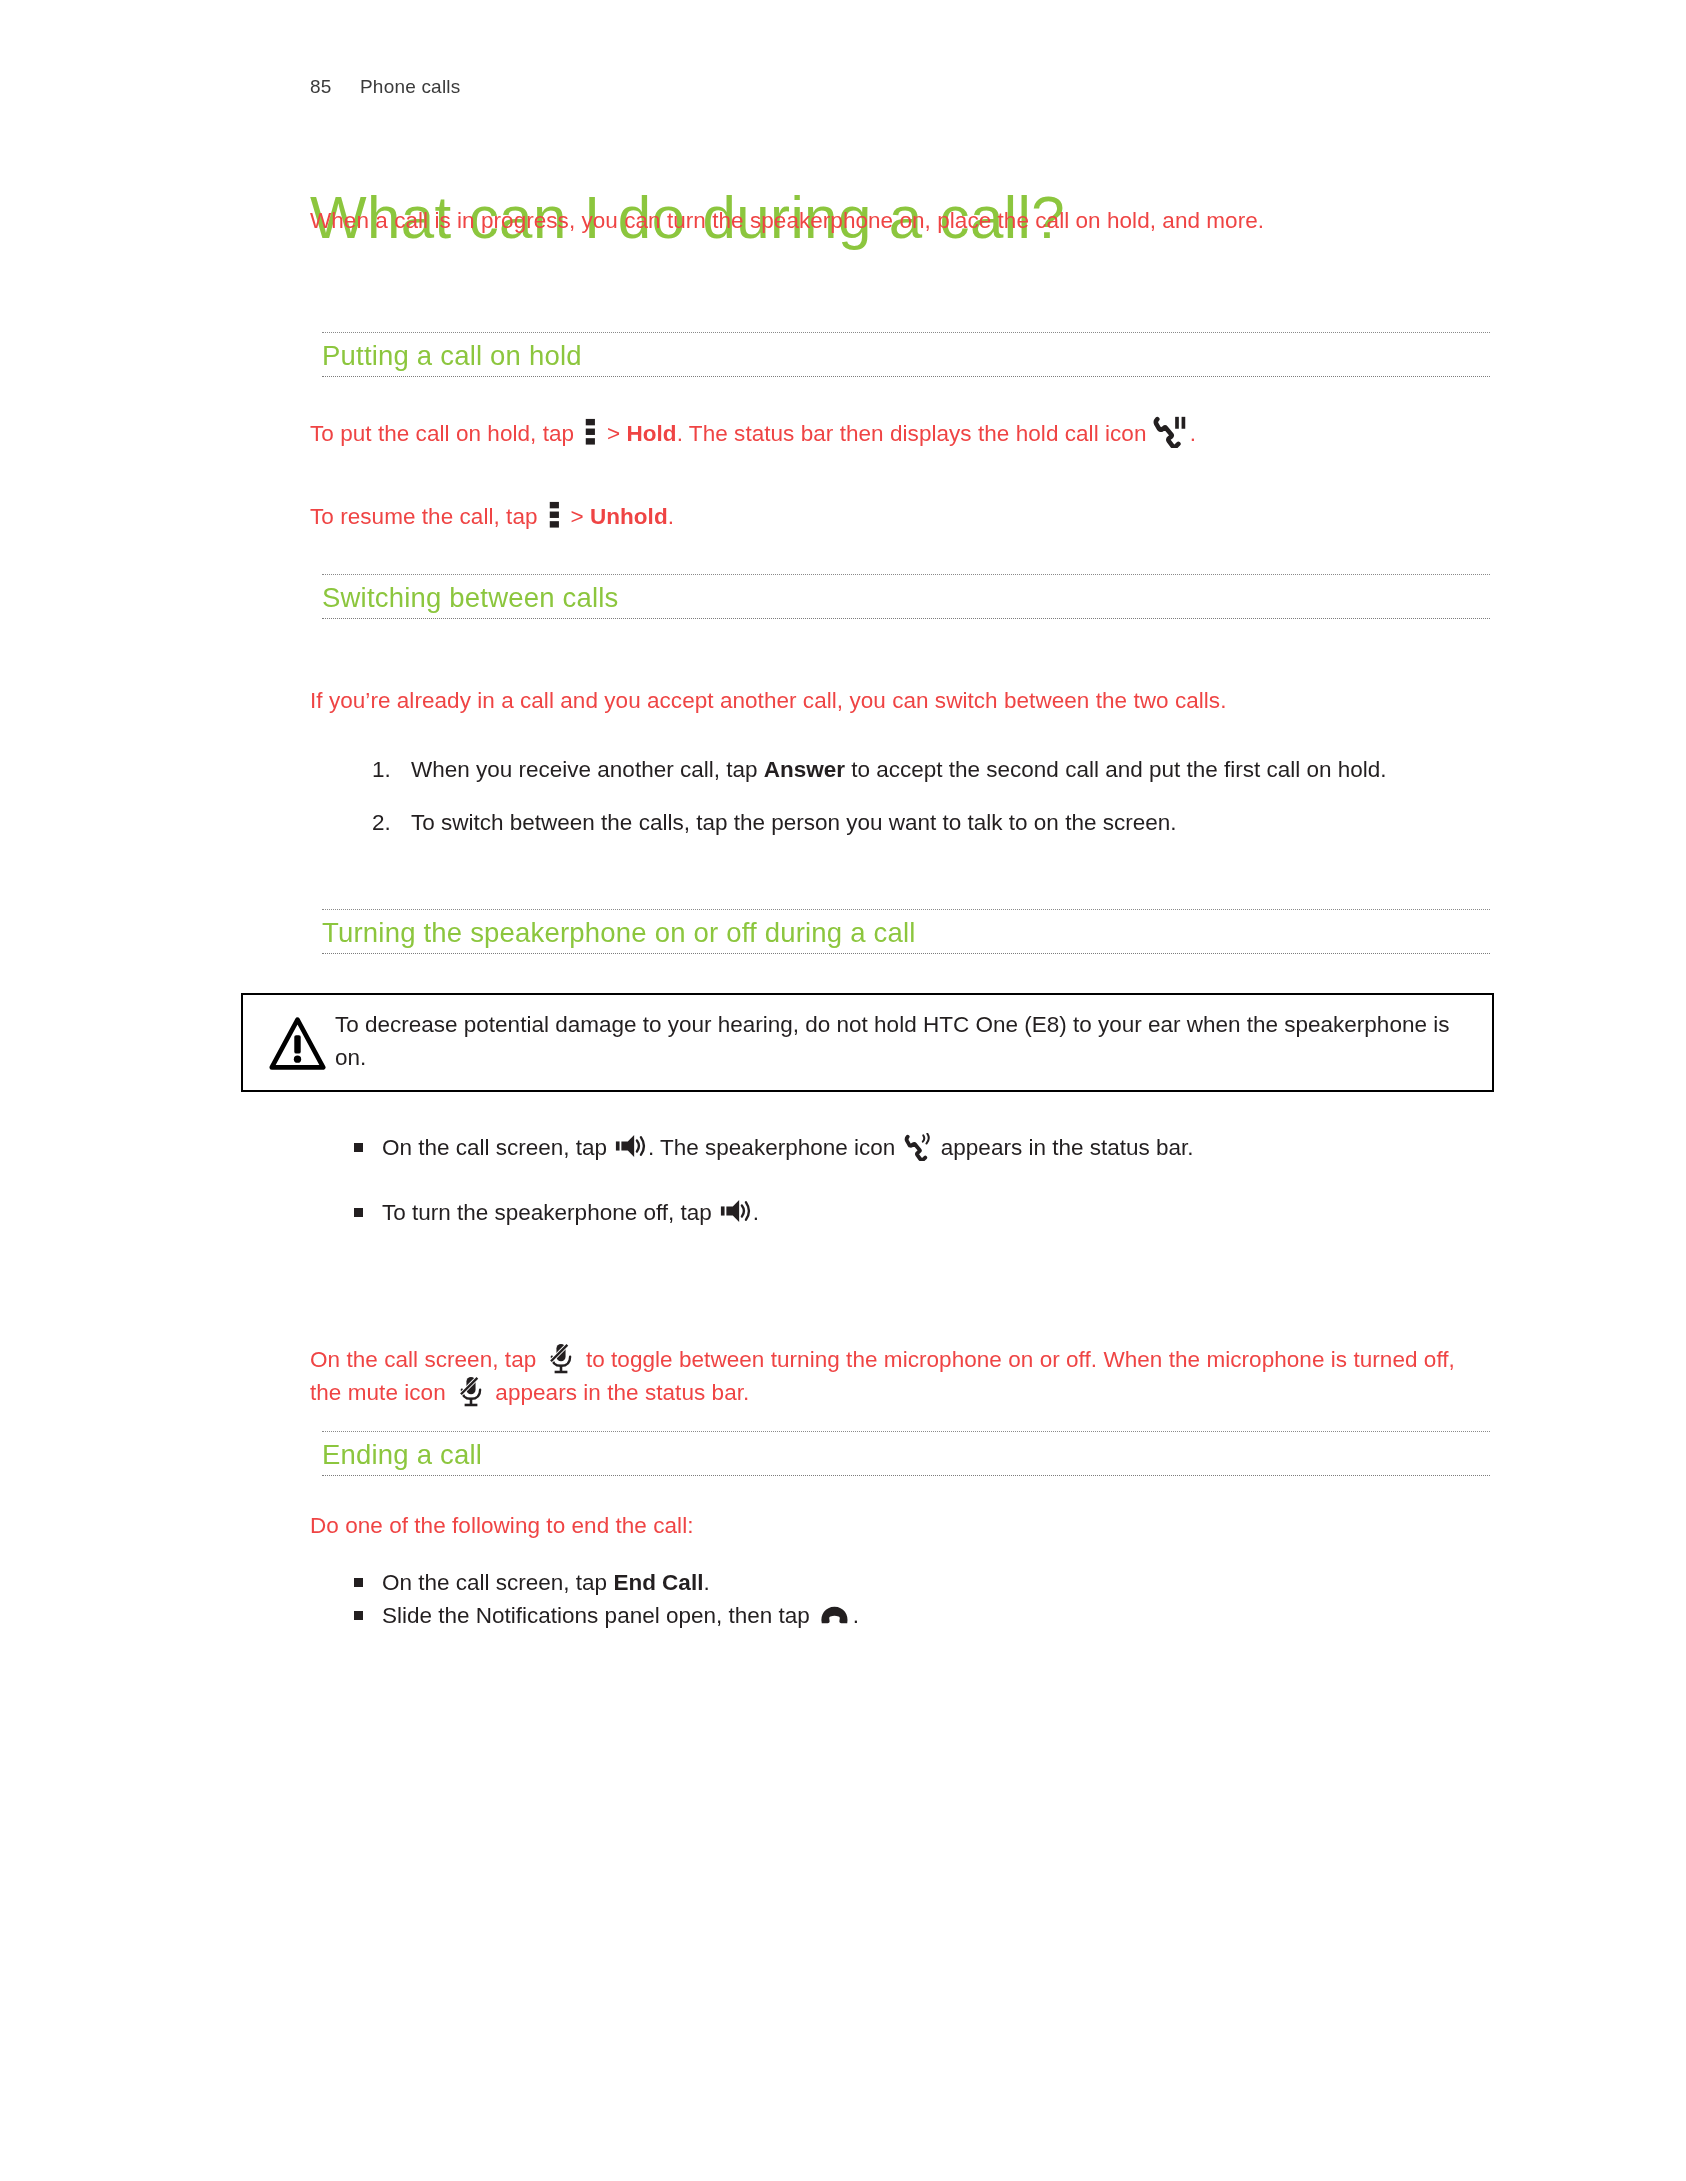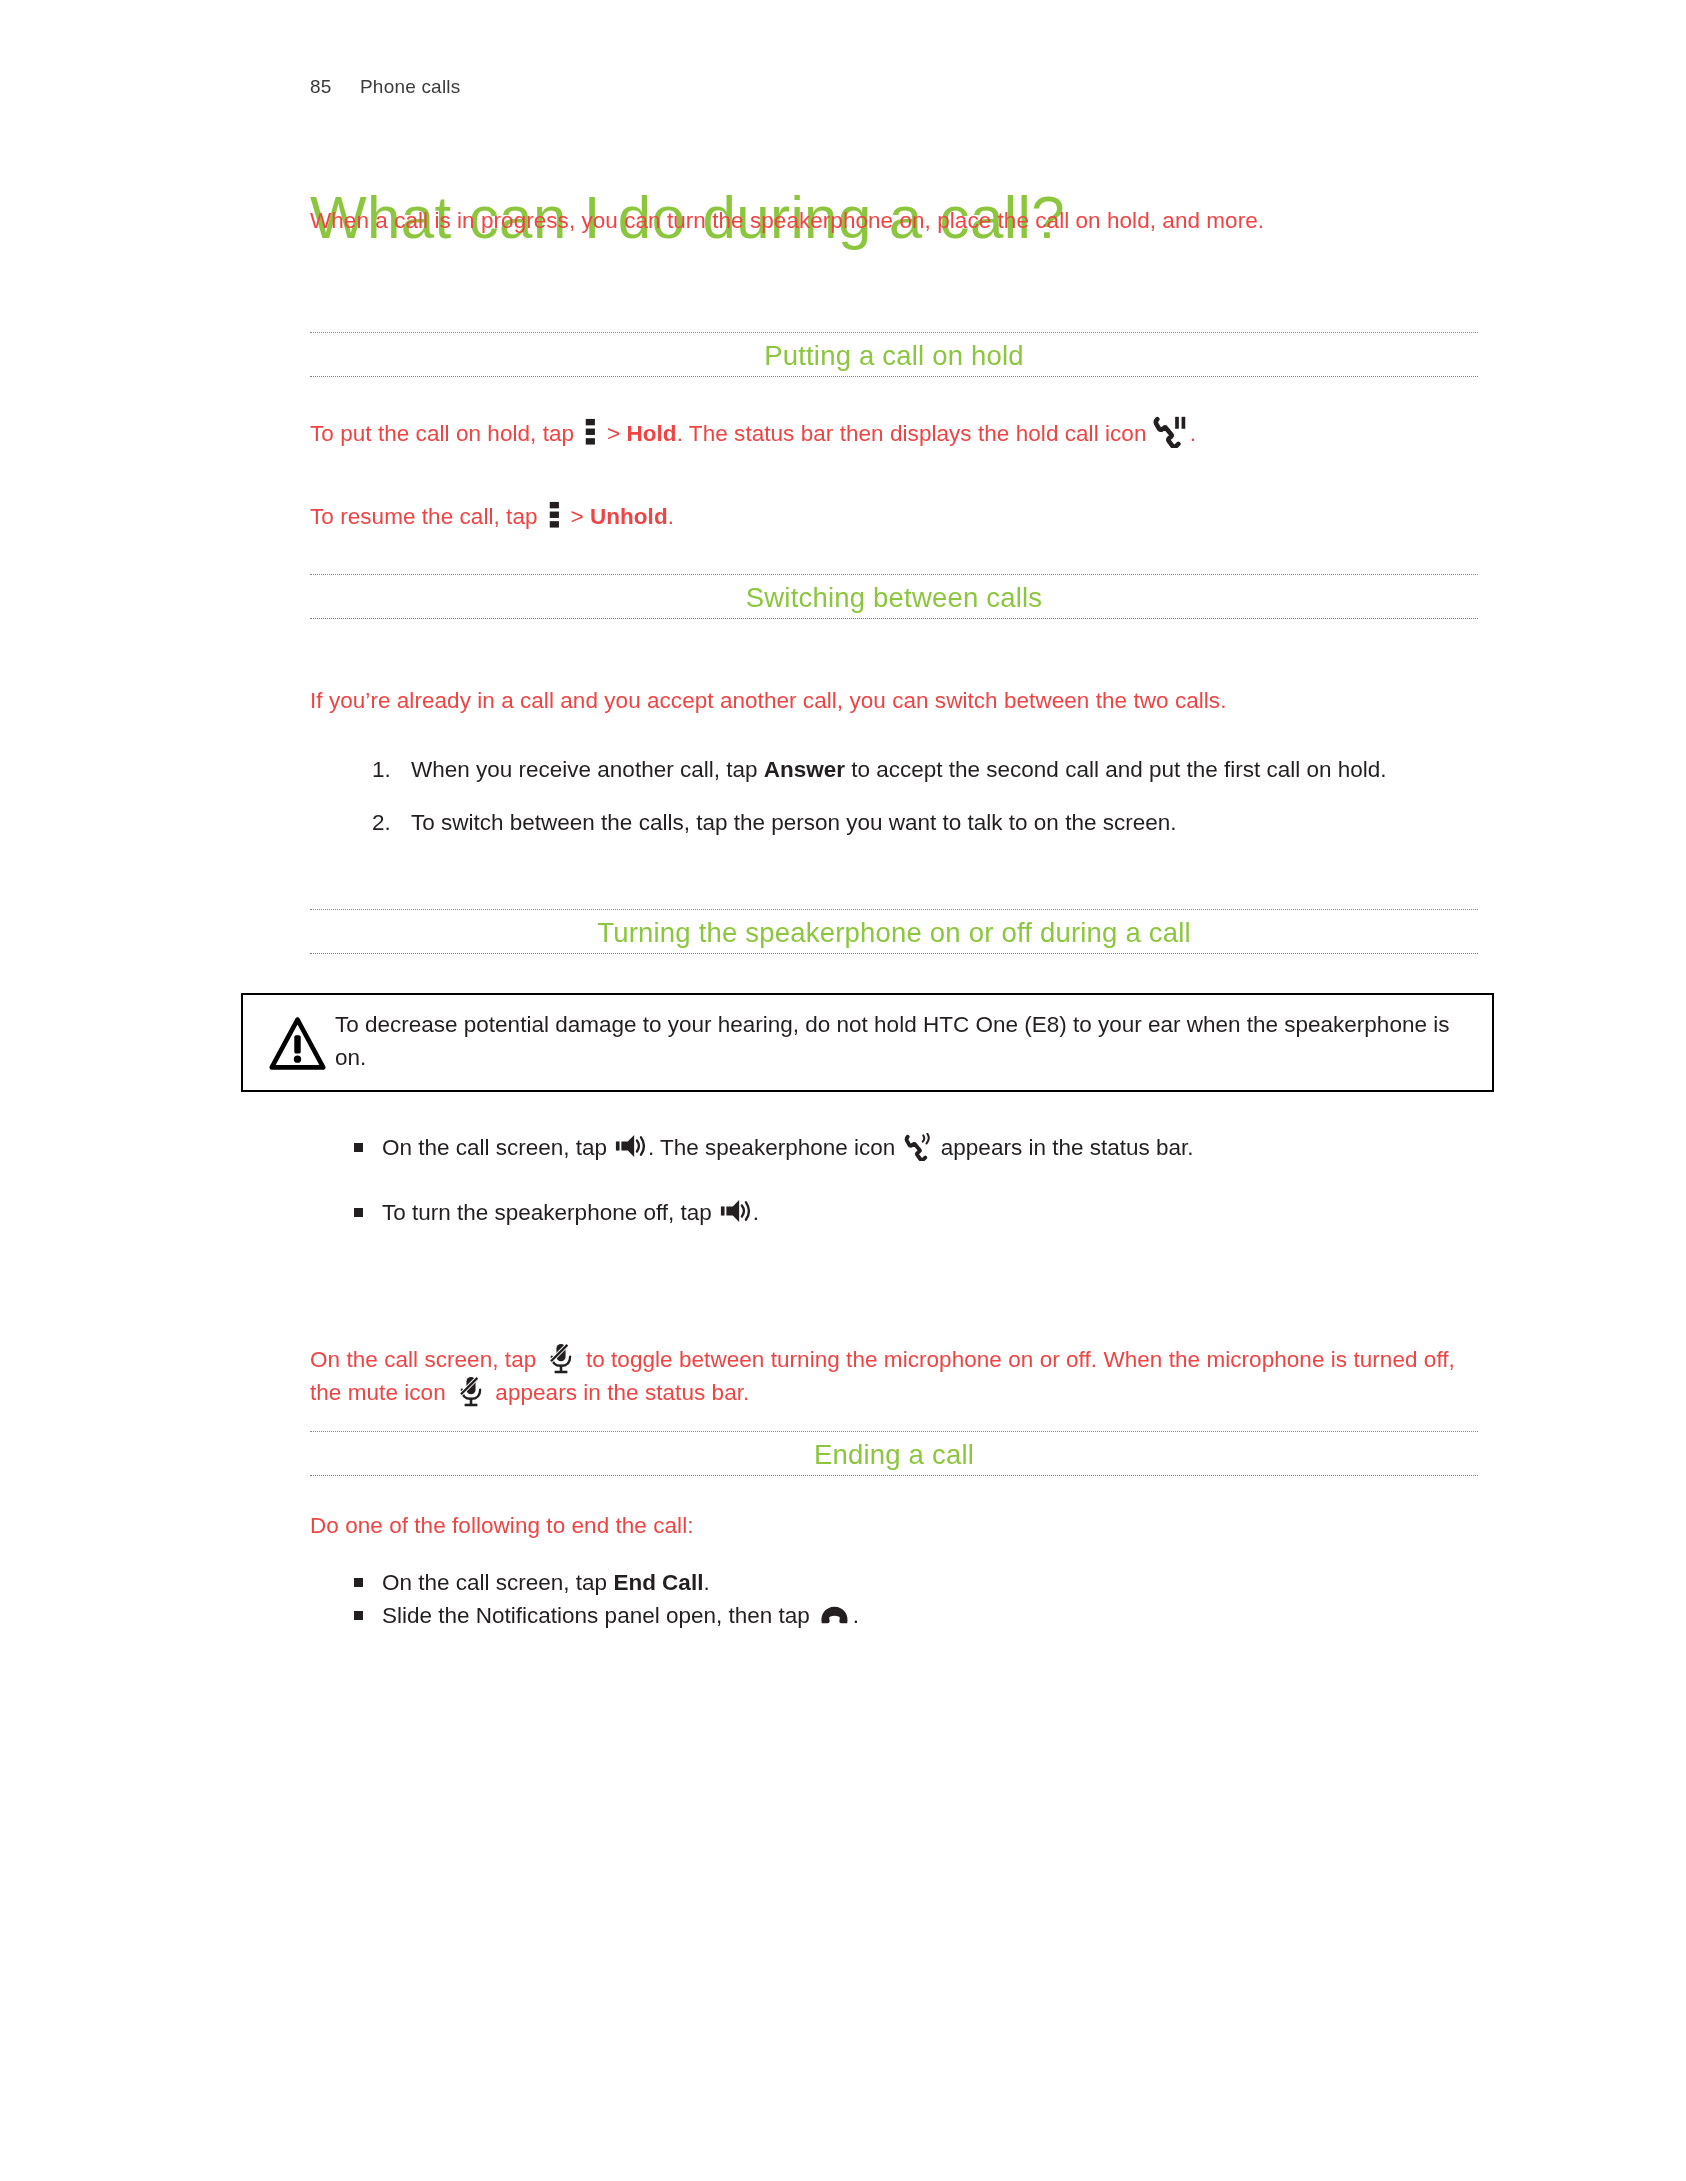--- a/index.html
+++ b/index.html
@@ -62,23 +62,22 @@
     color: #ef4444;
     letter-spacing: 0.05px;
   }
   .para.w-narrow { width: 1143px; }
 
   b, strong { font-weight: 700; }
 
   
   .section {
     position: absolute;
-    left: 310px;
+    left: 322px;
     width: 1168px;
-    text-align: center;
   }
   .dotline {
     border-top: 1.8px dotted #8a8a8a;
     height: 0;
     width: 100%;
   }
   .dotline.thin {
     border-top: 1.8px dotted #7d7d7d;
   }
   .section-title {

